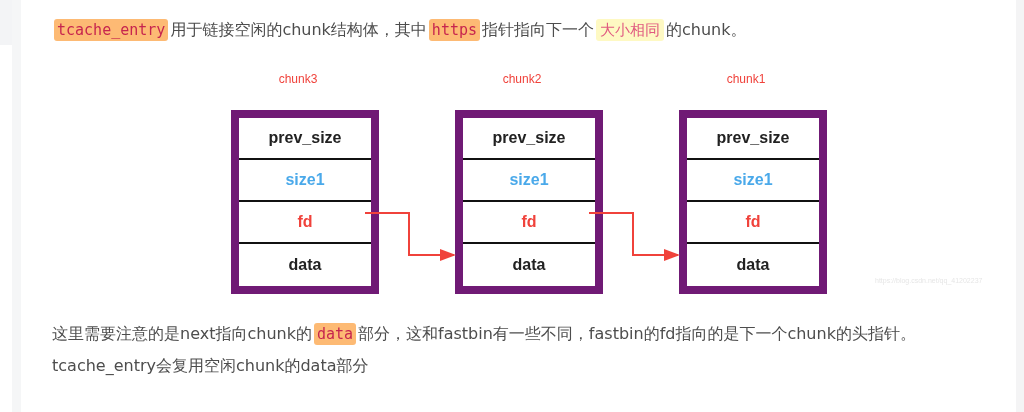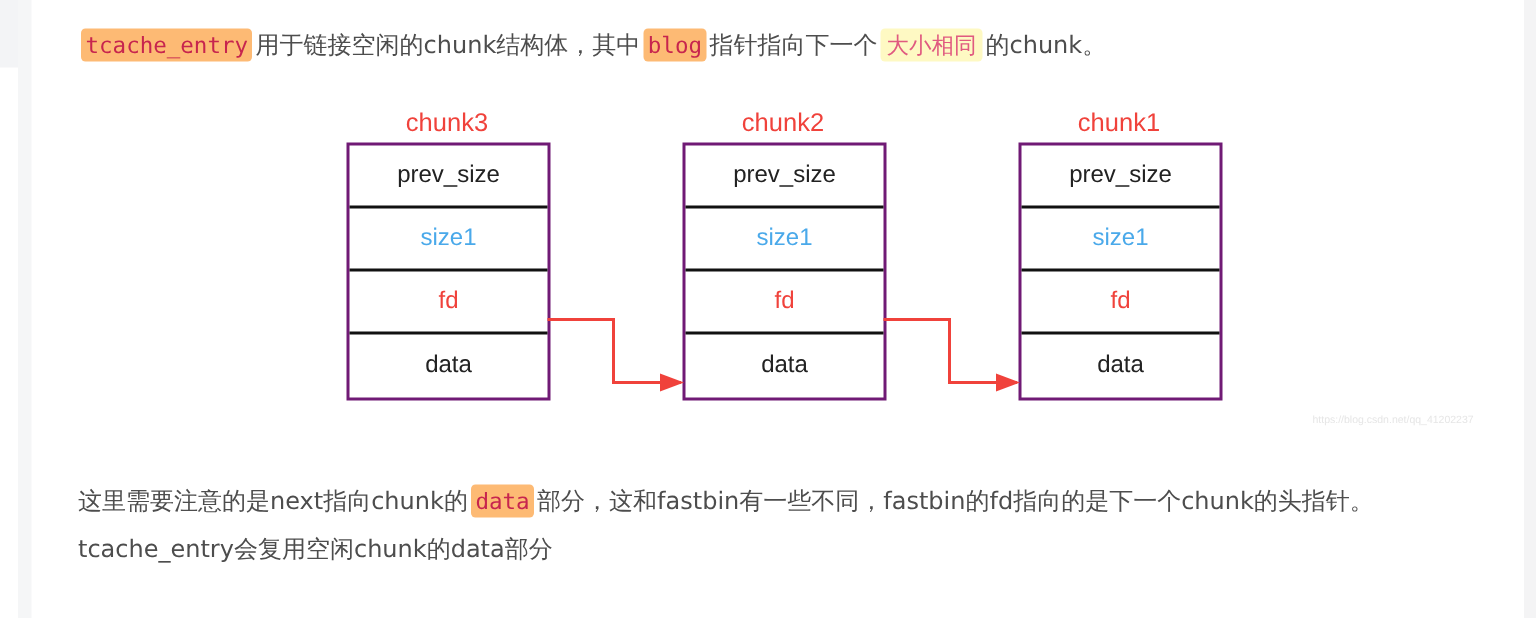--- a/index.html
+++ b/index.html
@@ -17,38 +17,38 @@
   .p1 { top: 14px; }
   .p2 { top: 318px; width: 945px; white-space: normal; }
   code.inl {
     font-family: "DejaVu Sans Mono", "Liberation Mono", monospace;
     font-size: 15px; color: #c7254e; background: #fdba74;
     padding: 2px 3px; border-radius: 3px; margin: 0 2px;
   }
   mark.hl { color: #e05a80; background: #fef9c3; padding: 2px 4px; border-radius: 3px; margin: 0 2px; font-size: 15px; }
 
   .diagram { position: absolute; left: 0; top: 0; width: 1024px; height: 300px; }
-  .chunk-label { position: absolute; width: 134px; text-align: center; color: #f0423b; font-family: "Liberation Sans", sans-serif; font-size: 17px; top: 72px; }
-  .chunk { position: absolute; top: 95px; width: 132px; border: 2px solid #701a75; box-sizing: content-box; }
+  .chunk-label { position: absolute; width: 134px; text-align: center; color: #f0423b; font-family: "Liberation Sans", sans-serif; font-size: 12px; top: 72px; }
+  .chunk { position: absolute; top: 110px; width: 132px; border: 8px solid #701a75; box-sizing: content-box; font-weight: bold; }
   .cell { height: 40px; line-height: 40px; text-align: center; font-family: "Liberation Sans", sans-serif; font-size: 16px; color: #222; border-bottom: 2px solid #111; }
   .cell:last-child { border-bottom: none; height: 42px; line-height: 42px; }
   .cell.size { color: #4aa9ea; }
   .cell.fd { color: #f0423b; }
   .watermark { position: absolute; left: 875px; top: 277px; font-size: 7px; color: #e6e6e6; font-family: "Liberation Sans", sans-serif; }
   svg.arrows { position: absolute; left: 0; top: 0; }
 </style>
 </head>
 <body>
 
 <div class="left-top"></div>
 <div class="left-bar"></div>
 <div class="right-bar"></div>
 
 <p class="para p1" style="margin:0;">
-  <code class="inl">tcache_entry</code><span>用于链接空闲的chunk结构体，其中</span><code class="inl">blog</code><span>指针指向下一个</span><mark class="hl">大小相同</mark><span>的chunk。</span>
+  <code class="inl">tcache_entry</code><span>用于链接空闲的chunk结构体，其中</span><code class="inl">https</code><span>指针指向下一个</span><mark class="hl">大小相同</mark><span>的chunk。</span>
 </p>
 
 <div class="diagram">
   <div class="chunk-label" style="left:231px">chunk3</div>
   <div class="chunk" style="left:231px">
     <div class="cell">prev_size</div>
     <div class="cell size">size1</div>
     <div class="cell fd">fd</div>
     <div class="cell">data</div>
   </div>

